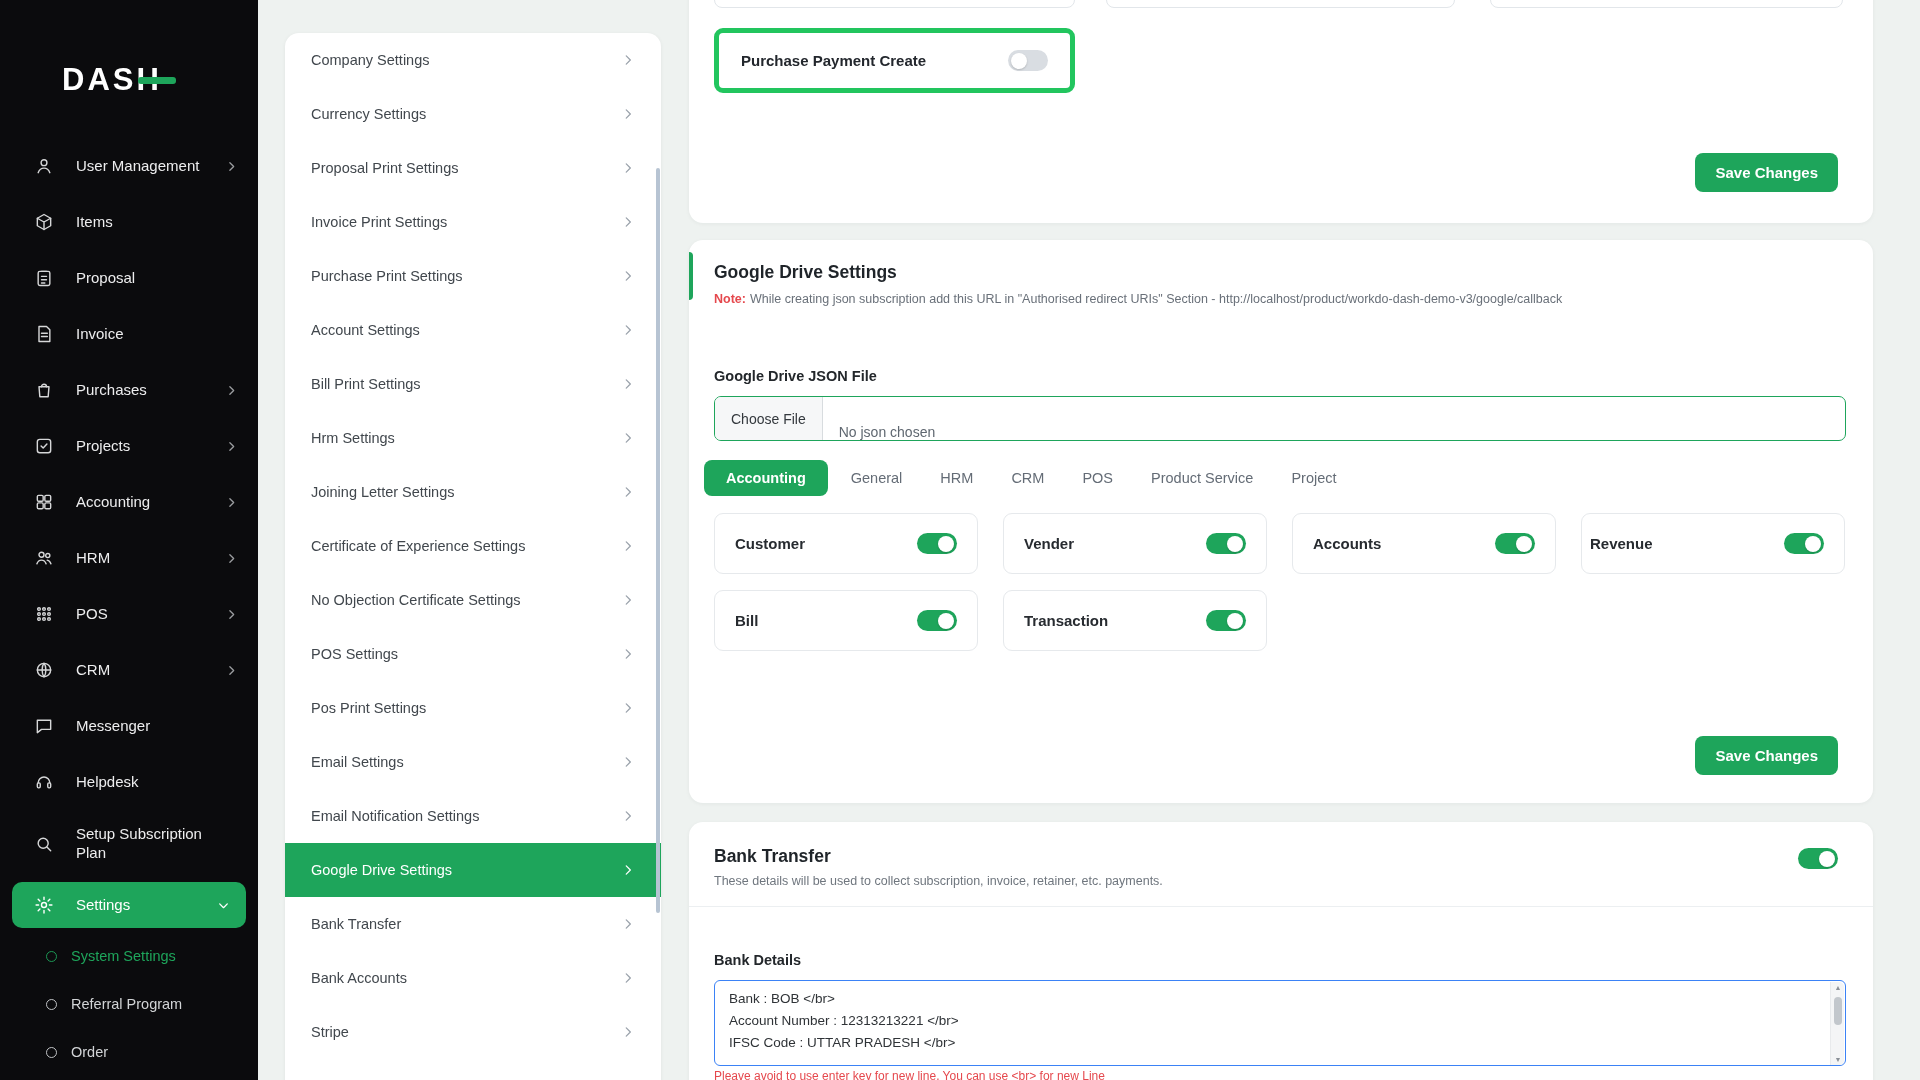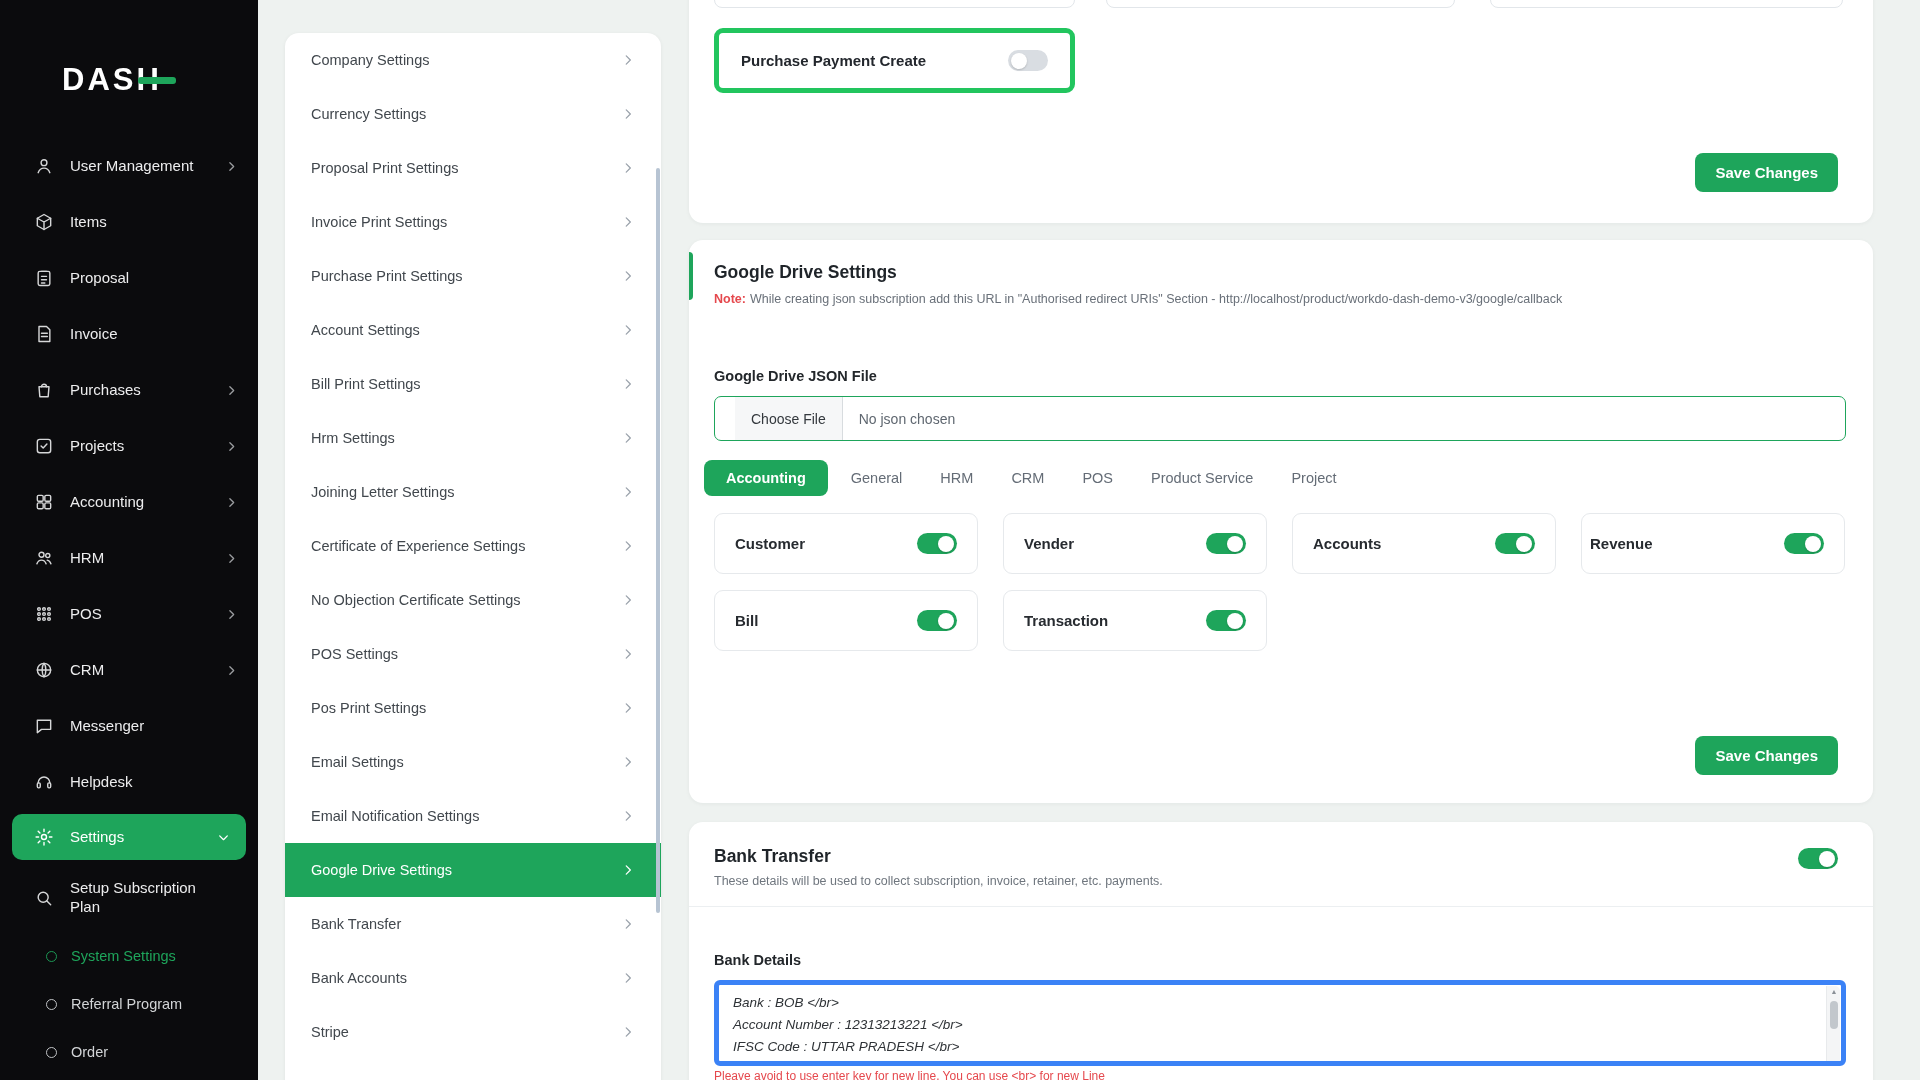--- a/index.html
+++ b/index.html
@@ -17,21 +17,21 @@
     color:#23272b;
   }
   .app{position:relative;width:1920px;height:1080px;overflow:hidden;}
 
   
   .sidebar{position:absolute;left:0;top:0;width:258px;height:1080px;background:var(--sidebar-bg,#0B0B0D);}
   .logo{position:absolute;left:62px;top:62px;display:flex;align-items:center;color:#fff;
         font-size:31px;font-weight:bold;letter-spacing:3px;cursor:pointer;}
   .logo-dash{display:inline-block;width:38px;height:7px;background:var(--accent);border-radius:3px;margin-left:-24px;}
   .nav{position:absolute;top:138px;left:0;right:0;}
-  .nav-item{height:56px;display:flex;align-items:center;gap:16px;padding:0 20px 0 34px;cursor:pointer;}
+  .nav-item{height:56px;display:flex;align-items:center;gap:22px;padding:0 20px 0 34px;cursor:pointer;}
   .nav-icon{width:20px;height:20px;color:#d6d7d8;flex:none;}
   .nav-icon svg{width:20px;height:20px;display:block;}
   .nav-icon svg *{fill:none;stroke:currentColor;stroke-width:1.7;stroke-linecap:round;stroke-linejoin:round;}
   .nav-label{font-size:15px;color:#ededee;flex:1;line-height:1.25;}
   .nav-chev{width:13px;height:13px;color:#9b9da0;flex:none;}
   .nav-chev svg{width:13px;height:13px;display:block;}
   .nav-chev svg *{fill:none;stroke:currentColor;stroke-width:2.4;stroke-linecap:round;stroke-linejoin:round;}
   .nav-item.two-line{height:68px;}
   .nav-item.two-line .nav-label{max-width:130px;}
   .nav-item.active-pill{background:var(--accent);margin:4px 12px;border-radius:10px;height:46px;padding:0 16px 0 22px;}
@@ -80,43 +80,43 @@
   .switch.on .knob{right:3px;}
   .switch.off .knob{left:3px;}
 
   
   .accent-bar{position:absolute;left:0;top:12px;width:4px;height:48px;background:var(--accent);border-radius:0 4px 4px 0;}
   .card-title{position:absolute;left:25px;top:22px;font-size:17.5px;font-weight:bold;color:#1f2429;}
   .note-line{position:absolute;left:25px;top:52px;font-size:12.5px;color:#697079;}
   .note-line .note-label{color:var(--danger);font-weight:bold;margin-right:4px;}
   .field-label{position:absolute;left:25px;top:128px;font-size:14.5px;font-weight:600;color:#23272b;}
   .file-input{position:absolute;left:25px;top:156px;width:1132px;height:45px;border:1.6px solid var(--accent);
-              border-radius:7px;background:#fff;display:flex;align-items:center;overflow:hidden;cursor:pointer;padding-left:20px;}
+              border-radius:7px;background:#fff;display:flex;align-items:flex-end;overflow:hidden;cursor:pointer;}
   .choose-btn{height:100%;display:flex;align-items:center;padding:0 16px;background:#f6f7f8;
               border-right:1px solid #d8dcdf;font-size:14px;color:#33383d;}
   .no-file{margin-left:16px;font-size:14px;color:#5f6770;}
 
   .tabs{position:absolute;left:15px;top:220px;display:flex;align-items:center;gap:8px;}
   .tab{padding:10px 15px;font-size:14.5px;color:#646c76;border-radius:8px;cursor:pointer;white-space:nowrap;}
   .tab.active{background:var(--accent);color:#fff;font-weight:600;padding:10px 22px;}
 
   .toggle-card{position:absolute;width:264px;height:61px;border:1px solid #e6e9ec;border-radius:9px;background:#fff;
                display:flex;align-items:center;justify-content:space-between;padding:0 20px;}
   .toggle-card .tlabel{font-size:15px;font-weight:600;color:#272b30;}
   .trow1{top:273px;} .trow2{top:350px;}
   .tc0{left:25px;} .tc1{left:314px;} .tc2{left:603px;} .tc3{left:892px;padding-left:8px;}
 
   
   .bt-title{position:absolute;left:25px;top:24px;font-size:17.5px;font-weight:bold;color:#1f2429;}
   .bt-switch{position:absolute;right:35px;top:26px;}
   .bt-sub{position:absolute;left:25px;top:52px;font-size:12.5px;color:#6f767e;}
   .bt-divider{position:absolute;left:0;top:84px;width:100%;height:1px;background:#eceff1;}
   .bt-label{position:absolute;left:25px;top:130px;font-size:14.5px;font-weight:600;color:#23272b;}
-  .bt-textarea{position:absolute;left:25px;top:158px;width:1132px;height:86px;border:5px solid #3b82f6;
-               border-radius:6px;background:#fff;padding:7px 30px 0 14px;overflow:hidden;cursor:text;font-style:italic;}
+  .bt-textarea{position:absolute;left:25px;top:158px;width:1132px;height:86px;border:1px solid #3b82f6;
+               border-radius:6px;background:#fff;padding:7px 30px 0 14px;overflow:hidden;cursor:text;}
   .bt-textarea .ta-line{font-size:13.5px;line-height:22px;color:#2f3337;white-space:pre;}
   .ta-scroll{position:absolute;right:1px;top:1px;width:14px;height:84px;background:#f4f5f6;
              border-left:1px solid #e8eaec;border-radius:0 5px 5px 0;}
   .ta-arrow{position:absolute;left:0;width:14px;text-align:center;font-size:7px;color:#8a9097;line-height:10px;}
   .ta-arrow.up{top:1px;} .ta-arrow.down{bottom:1px;}
   .ta-thumb{position:absolute;left:3px;top:15px;width:8px;height:28px;background:#c2c7cc;border-radius:4px;cursor:pointer;}
   .bt-helper{position:absolute;left:25px;top:247px;font-size:12px;color:var(--danger);}
 </style>
 </head>
 <body>
@@ -289,43 +289,43 @@
         <span class="nav-icon">
             <svg viewBox="0 0 24 24">
               <path d="M5 13a7 7 0 0114 0"></path>
               <rect x="4" y="13" width="3.5" height="6" rx="1.5"></rect>
               <rect x="16.5" y="13" width="3.5" height="6" rx="1.5"></rect>
             </svg>
           </span>
         <span class="nav-label">Helpdesk</span>
       </div>
 
+      <div class="nav-item two-line">
+        <span class="nav-icon">
+            <svg viewBox="0 0 24 24">
+              <circle cx="11" cy="11" r="6"></circle>
+              <path d="M15.5 15.5L20 20"></path>
+            </svg>
+          </span>
+        <span class="nav-label">Setup Subscription Plan</span>
+      </div>
+
       <div class="nav-item active-pill">
         <span class="nav-icon">
             <svg viewBox="0 0 24 24">
               <circle cx="12" cy="12" r="3"></circle>
               <path d="M12 2.5v3M12 18.5v3M2.5 12h3M18.5 12h3M5 5l2.1 2.1M16.9 16.9L19 19M19 5l-2.1 2.1M7.1 16.9L5 19"></path>
             </svg>
           </span>
         <span class="nav-label">Settings</span>
         <span class="nav-chev down">
             <svg viewBox="0 0 24 24">
               <path d="M9 5l7 7-7 7"></path>
             </svg>
           </span>
-      </div>
-
-      <div class="nav-item two-line">
-        <span class="nav-icon">
-            <svg viewBox="0 0 24 24">
-              <circle cx="11" cy="11" r="6"></circle>
-              <path d="M15.5 15.5L20 20"></path>
-            </svg>
-          </span>
-        <span class="nav-label">Setup Subscription Plan</span>
       </div>
 
       <div class="sub-item active">
         <span class="sub-icon"></span>
         <span>System Settings</span>
       </div>
       <div class="sub-item">
         <span class="sub-icon"></span>
         <span>Referral Program</span>
       </div>

